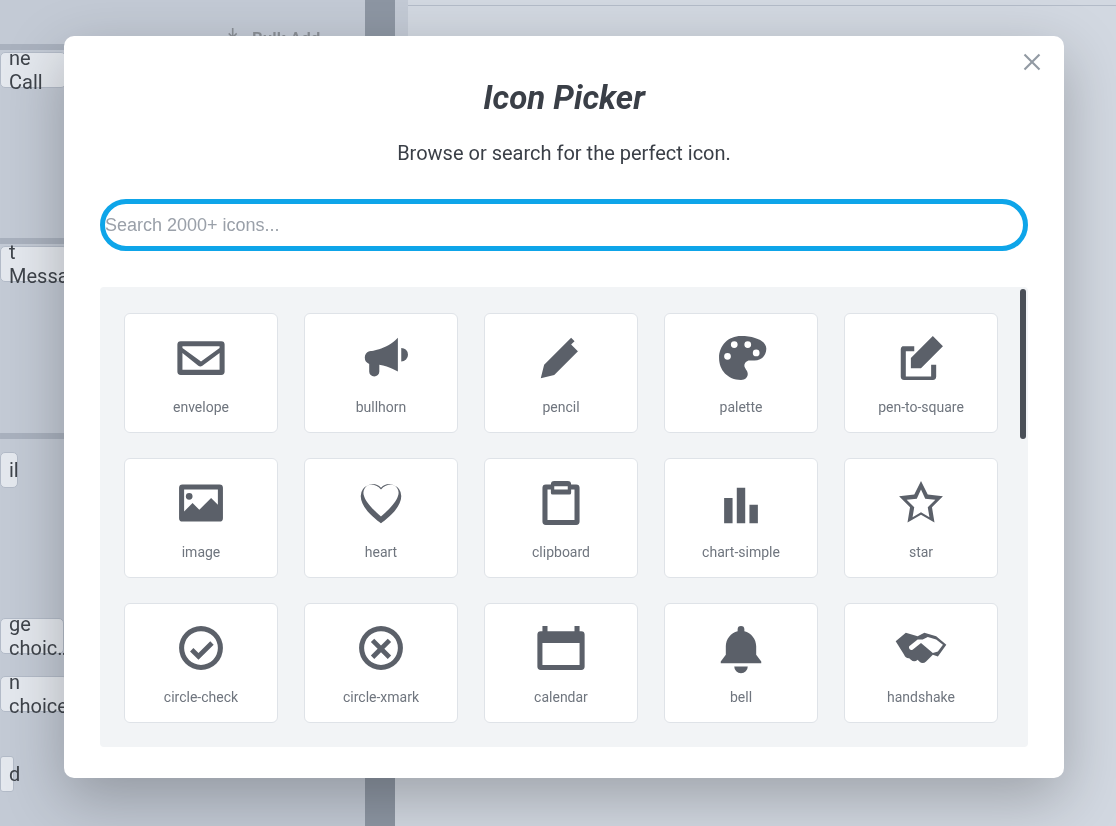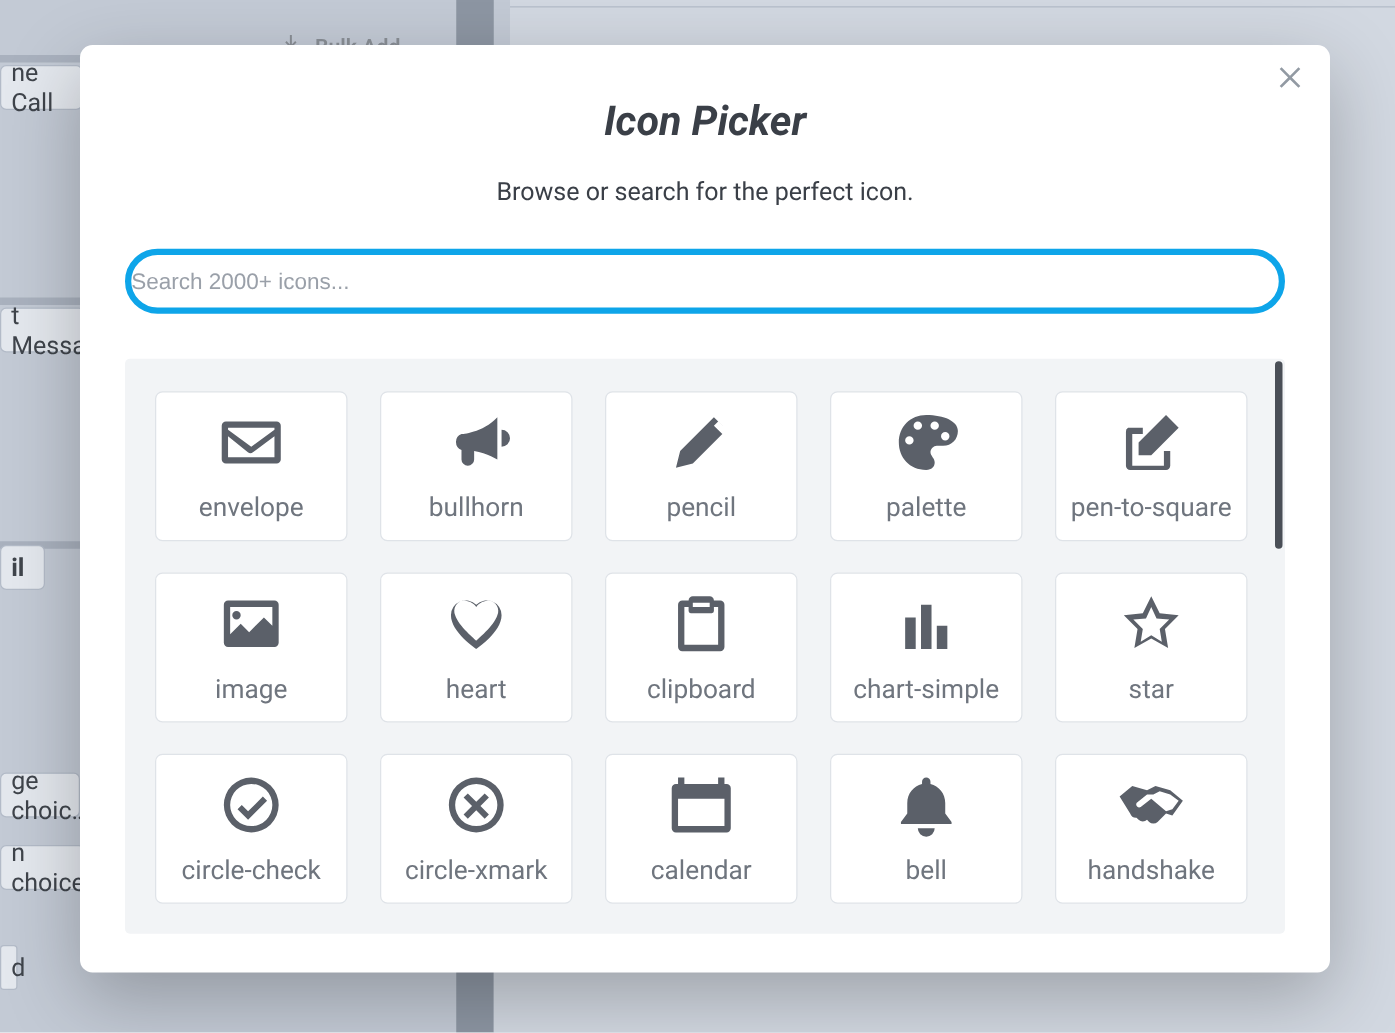--- a/index.html
+++ b/index.html
@@ -13,21 +13,21 @@
 
   .bg .vstrip { position: absolute; top: 0; left: 365px; width: 30px; height: 100%; background: #8d96a3; }
   .bg .vstrip2 { position: absolute; top: 413px; left: 395px; width: 13px; height: 413px; background: #d2d8e1; border-top: 1px solid #b3bbc8;}
   .bg .right-area { position: absolute; top: 0; left: 408px; right: 0; bottom: 0; background: #d2d8e1; }
   .bg .right-area .hr { height: 1px; background: #b3bbc8; margin-top: 5px; }
   .bg .right-area .field-label { position: absolute; left: 34px; bottom: 0; color: #3f444b; font-size: 19px; font-weight: 700; }
 
   .bg .sidebar-field { position: absolute; left: 0; background: #e4e8ee; border: 1px solid #b3bbc8; border-radius: 5px; height: 36px; display: flex; align-items: center; padding-left: 8px; color: #3f444b; font-size: 20px; }
   .bg .sb1 { top: 52px;  width: 66px; }
   .bg .sb2 { top: 246px; width: 68px; }
-  .bg .sb3 { top: 436px; width: 36px; font-weight: bold; }
+  .bg .sb3 { top: 452px; width: 18px; }
   .bg .sb4 { top: 618px; width: 64px; }
   .bg .sb5 { top: 676px; width: 68px; }
   .bg .sb6 { top: 756px; width: 14px; border-radius: 3px; }
 
   .bg .section-divider { position: absolute; left: 0; right: 750px; height: 6px; background: #a9b1be; }
   .bg .sd1 { top: 44px; }
   .bg .sd2 { top: 238px; }
   .bg .sd3 { top: 433px; }
 
   
@@ -42,21 +42,21 @@
   .modal .search input { width: 100%; height: 52px; border-radius: 26px; border: 5px solid #0ea5e9; background: #fff; font-size: 18px; color: #555; outline: none; }
   .modal .search input::placeholder { color: #9aa0a9; }
 
   .icon-panel { margin: 36px 36px 0; background: #f2f4f6; border-radius: 4px; position: relative; height: 460px; overflow: hidden; padding: 26px 30px 0 24px; }
   .icon-panel .scroll-thumb { position: absolute; top: 2px; right: 2px; width: 6px; height: 150px; background: #4a4f57; border-radius: 3px; }
 
   .icon-grid { display: grid; grid-template-columns: repeat(5, 1fr); gap: 25px 26px; }
   .icon-card { background: #fff; border: 1px solid #dfe3e8; border-radius: 6px; height: 120px; display: flex; flex-direction: column; align-items: center; justify-content: center; gap: 14px; cursor: pointer; }
   .icon-card .glyph { height: 54px; display: flex; align-items: center; justify-content: center; }
   .icon-card svg { width: 54px; height: 54px; fill: #5b6069; }
-  .icon-card .label { font-size: 21px; color: #6f757e; text-align: center; }
+  .icon-card .label { font-size: 14px; color: #6f757e; text-align: center; }
 </style>
 </head>
 <body>
 
 <svg width="0" height="0" style="position:absolute">
   <defs>
     <g id="i-envelope">
         <path d="M8 12h48a4 4 0 0 1 4 4v32a4 4 0 0 1-4 4H8a4 4 0 0 1-4-4V16a4 4 0 0 1 4-4zm2 6v2l22 16 22-16v-2H10zm44 28V26L33.6 41.2a4 4 0 0 1-4.8 0L10 26v20h44z"></path>
       </g>
     <g id="i-bullhorn">

